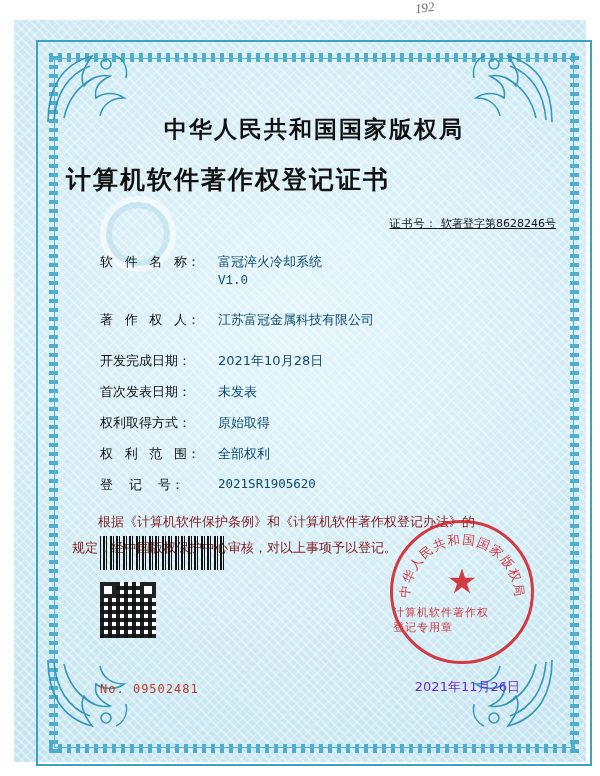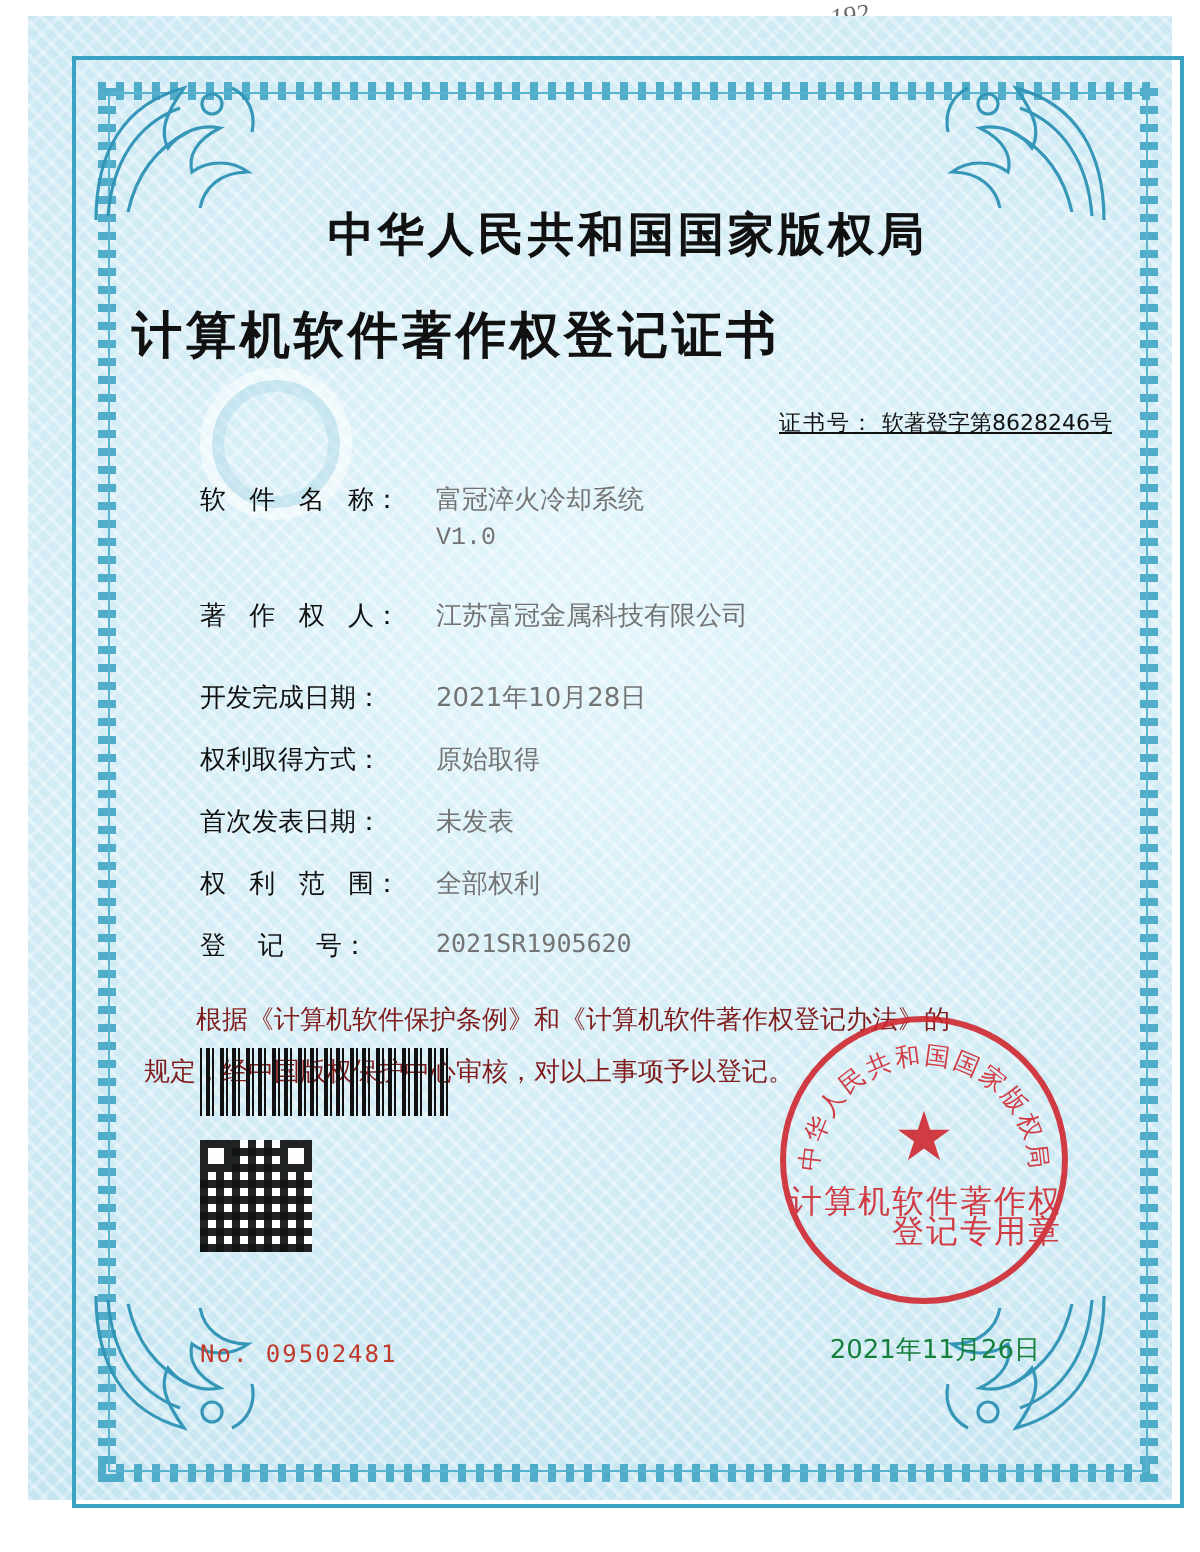--- a/index.html
+++ b/index.html
@@ -18,21 +18,21 @@
     position: relative;
     width: 600px;
     height: 776px;
     background: #ffffff;
   }
 
   
   .certificate {
     position: absolute;
     left: 14px;
-    top: 8px;
+    top: 20px;
     width: 572px;
     height: 742px;
     background: #d4eef6;
     box-sizing: border-box;
   }
 
   
   .guilloche {
     position: absolute;
     inset: 0;
@@ -162,21 +162,21 @@
   }
   .field-label.spaced {
     display: flex;
     justify-content: space-between;
     padding-right: 18px;
     box-sizing: border-box;
   }
   .field-value {
     font-family: "DejaVu Sans", sans-serif;
     font-size: 13px;
-    color: #737373;
+    color: #0c4a6e;
   }
   .field-value.mono {
     font-family: "DejaVu Sans Mono", monospace;
     font-size: 12.5px;
   }
   .field-value .ver {
     display: block;
     font-family: Liberation Mono, monospace;
     font-size: 12.5px;
     margin-top: 3px;
@@ -259,23 +259,23 @@
   .seal .arc {
     position: absolute;
     left: 0; top: 0; width: 100%; height: 100%;
   }
   .seal .arc svg { width: 100%; height: 100%; }
   .seal .bottom-text {
     position: absolute;
     left: 0;
     right: 0;
     top: 82px;
-    text-align: right;
+    text-align: left;
     font-family: "DejaVu Sans", sans-serif;
-    font-size: 16px;
+    font-size: 11px;
     line-height: 15px;
     color: #d0232b;
     letter-spacing: 1px;
   }
 
   .footer {
     position: absolute;
     left: 52px;
     right: 52px;
     bottom: 66px;
@@ -287,21 +287,21 @@
   .serial {
     font-family: "DejaVu Sans Mono", monospace;
     font-size: 12px;
     color: #c0392b;
     letter-spacing: 1px;
     padding-left: 34px;
   }
   .issue-date {
     font-family: "DejaVu Sans", sans-serif;
     font-size: 13px;
-    color: #15803d;
+    color: #6d28d9;
     padding-right: 14px;
   }
 
   
   .watermark {
     position: absolute;
     left: 86px;
     top: 176px;
     width: 64px;
     height: 64px;
@@ -401,27 +401,27 @@
         </div>
 
         <div class="gap-block"></div>
 
         <div class="field-row">
           <div class="field-label">开发完成日期：</div>
           <div class="field-value">2021年10月28日</div>
         </div>
 
         <div class="field-row">
+          <div class="field-label">首次发表日期：</div>
+          <div class="field-value">未发表</div>
+        </div>
+
+        <div class="field-row">
           <div class="field-label">权利取得方式：</div>
           <div class="field-value">原始取得</div>
-        </div>
-
-        <div class="field-row">
-          <div class="field-label">首次发表日期：</div>
-          <div class="field-value">未发表</div>
         </div>
 
         <div class="field-row">
           <div class="field-label spaced">
             <span>权</span>
               <span>利</span>
               <span>范</span>
               <span>围：</span>
           </div>
           <div class="field-value">全部权利</div>

